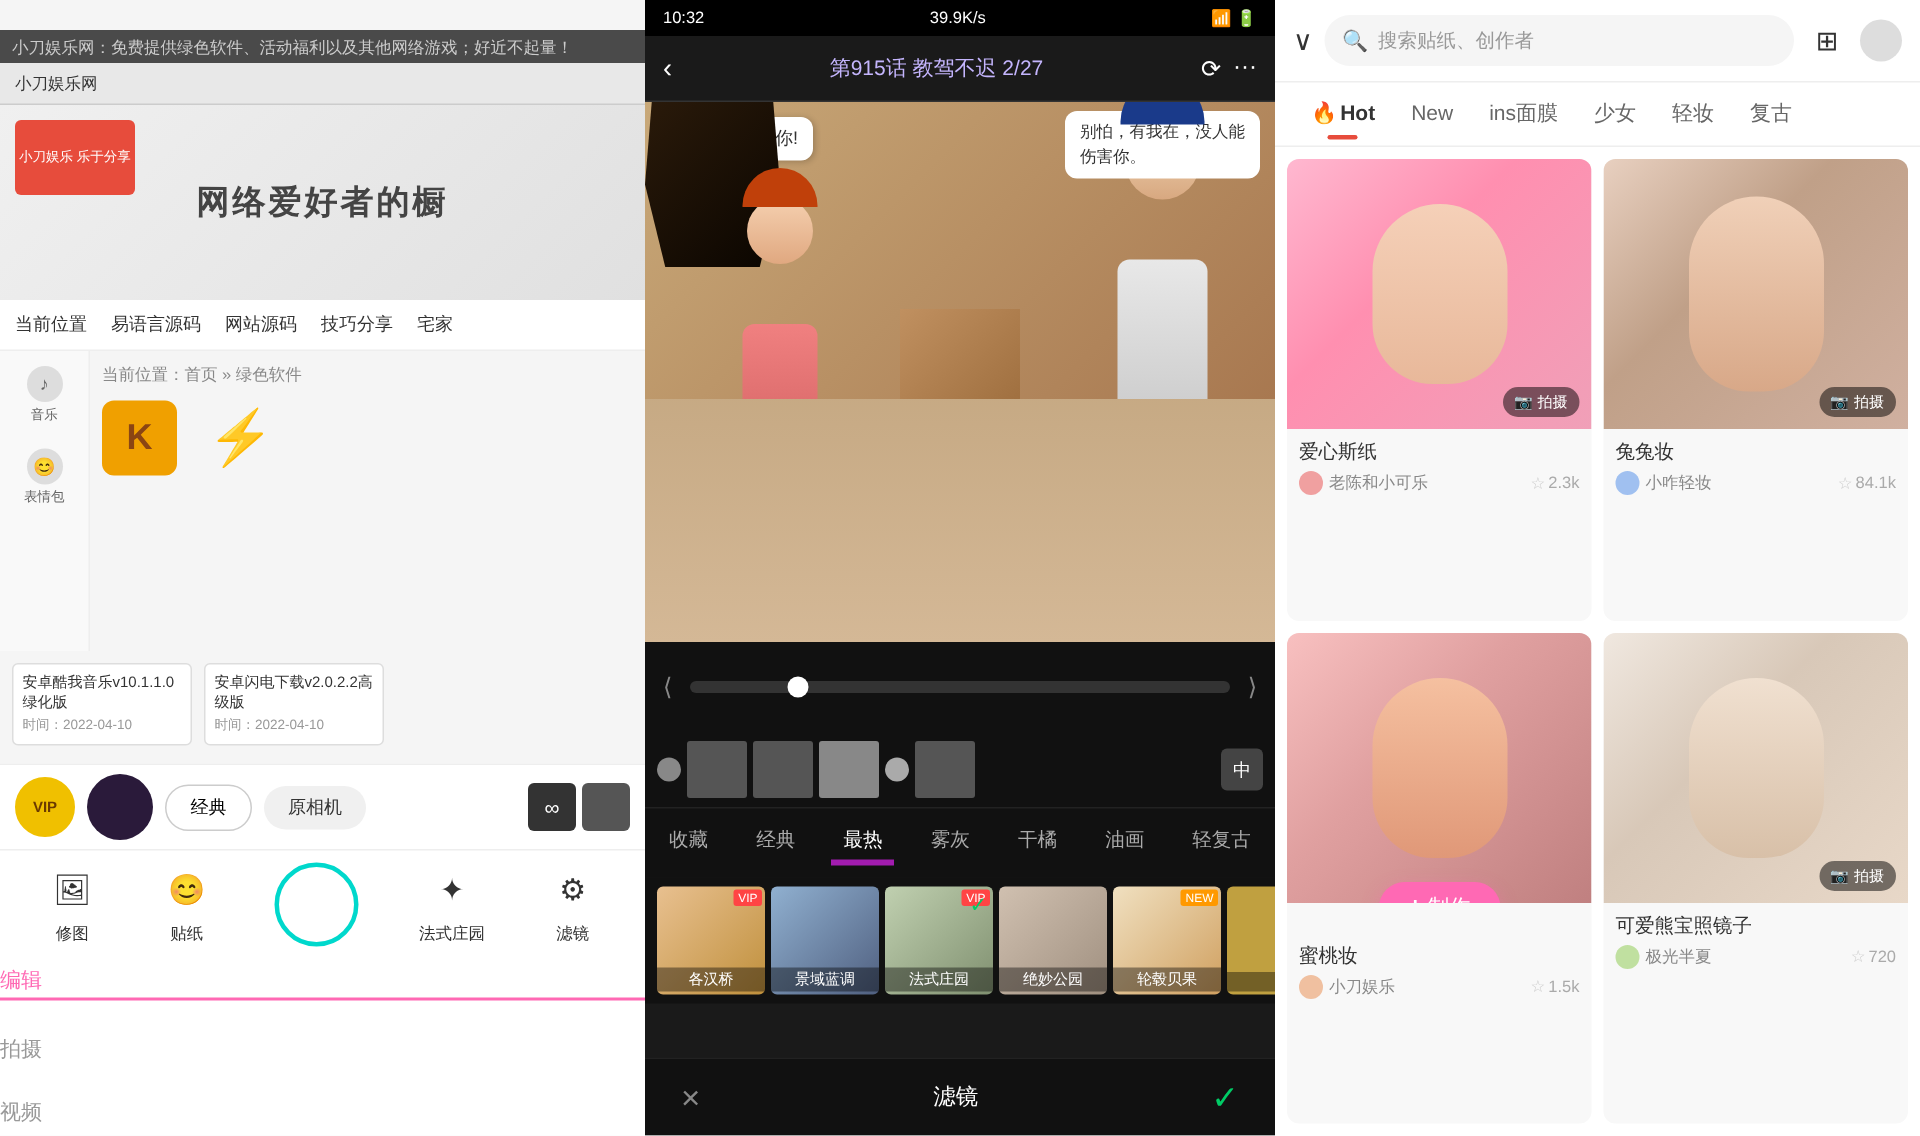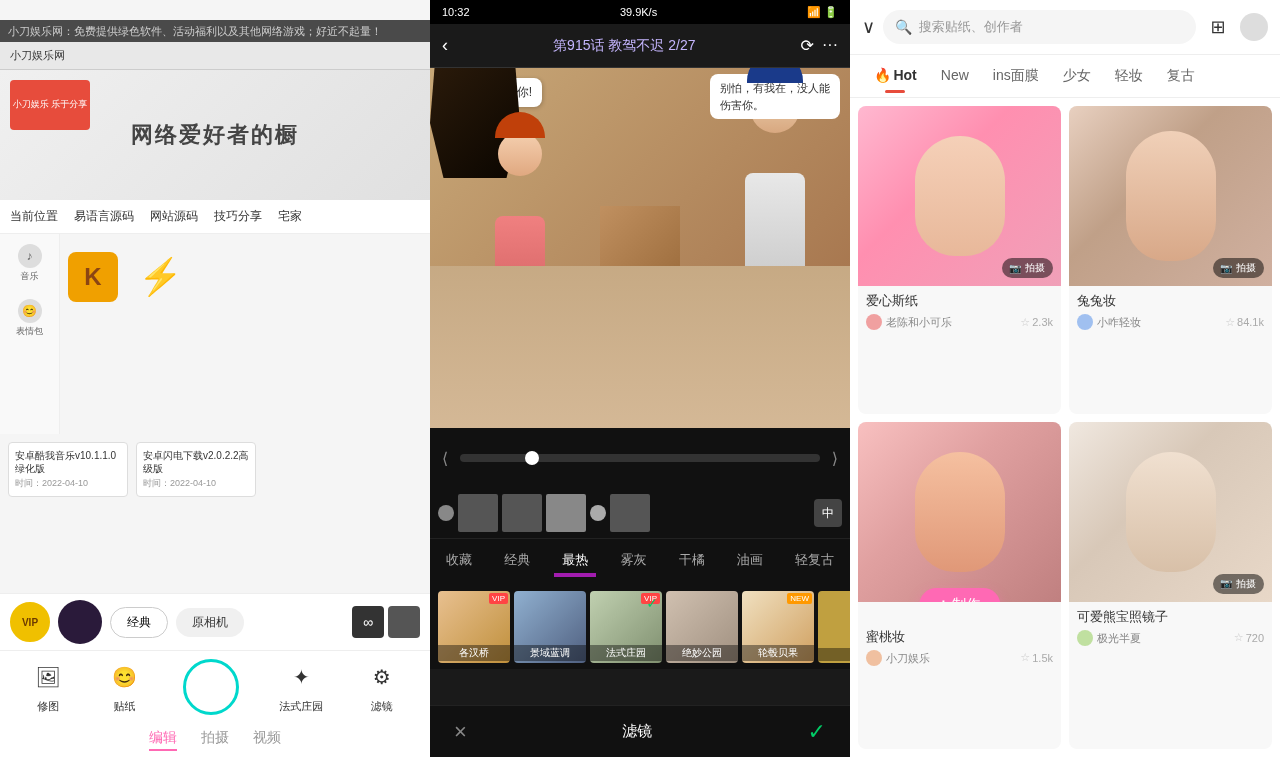--- a/index.html
+++ b/index.html
@@ -249,23 +249,24 @@
     }
     .capture-circle {
       width: 56px;
       height: 56px;
       border-radius: 50%;
       border: 3px solid #00d8cc;
       background: transparent;
     }
     .panel1-tab-row {
       display: flex;
-      justify-content: center;
+      justify-content: space-between;
       gap: 24px;
       padding: 6px 0;
+      flex-direction: column;
     }
     .tab-item {
       font-size: 14px;
       color: #999;
     }
     .tab-item.active {
       color: #ff69b4;
       border-bottom: 2px solid #ff69b4;
       padding-bottom: 2px;
     }
@@ -677,21 +678,21 @@
       margin-bottom: 4px;
     }
     .card-meta {
       display: flex;
       align-items: center;
       gap: 4px;
       justify-content: space-between;
     }
     .card-author {
       display: flex;
-      align-items: flex-end;
+      align-items: flex-start;
       gap: 4px;
       font-size: 11px;
       color: #888;
     }
     .author-avatar {
       width: 16px;
       height: 16px;
       border-radius: 50%;
       background: #ddd;
     }
@@ -821,20 +822,21 @@
       <div class="sidebar-icon">
         <div class="sidebar-icon-circle">♪</div>
         <span>音乐</span>
       </div>
       <div class="sidebar-icon">
         <div class="sidebar-icon-circle">😊</div>
         <span>表情包</span>
       </div>
     </div>
     <div class="panel1-content">
+      <div class="panel1-breadcrumb">当前位置：首页 » 绿色软件</div>
       <div class="panel1-icons-row">
         <div class="k-icon">K</div>
         <div class="lightning-icon">⚡</div>
       </div>
     </div>
   </div>
 
   <div class="panel1-downloads">
     <div class="download-card">
       <div class="download-card-title">安卓酷我音乐v10.1.1.0 绿化版</div>

